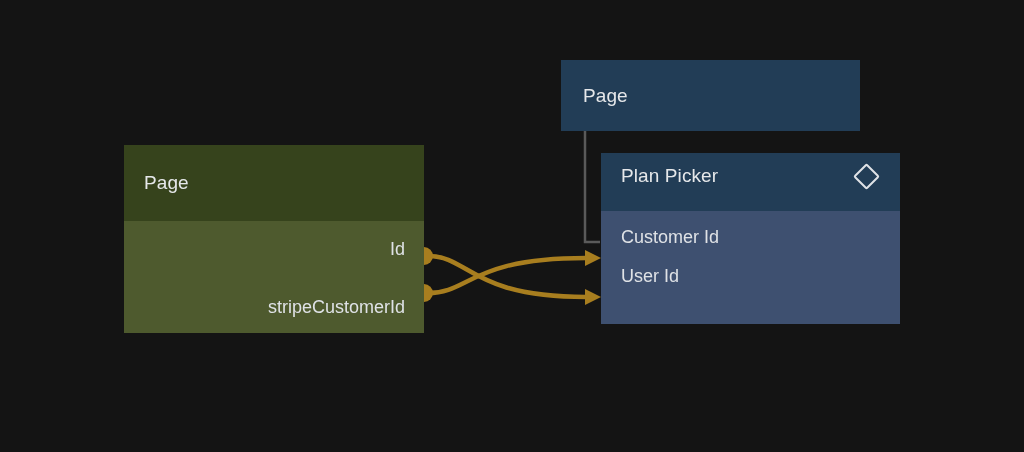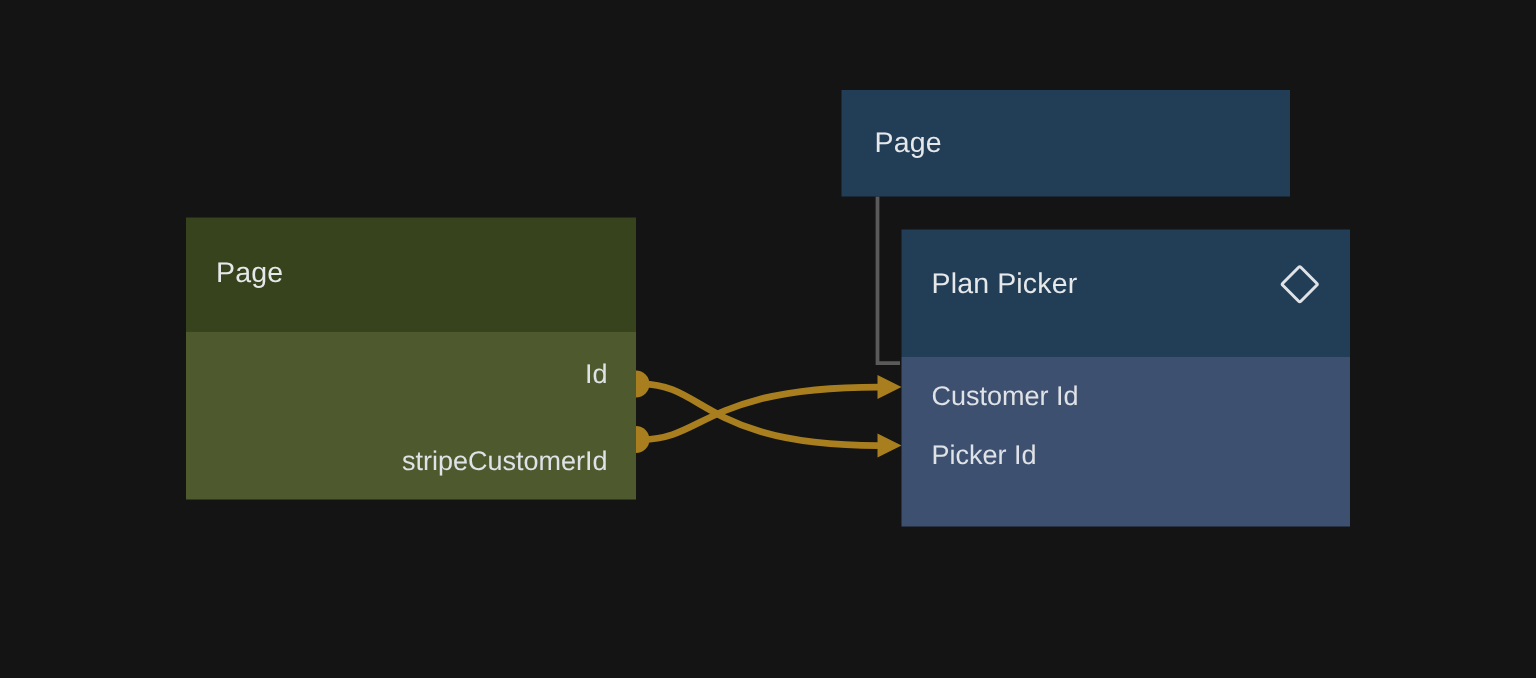--- a/index.html
+++ b/index.html
@@ -89,21 +89,21 @@
   }
 
   
   #planpicker-node {
     left: 601px;
     top: 153px;
     width: 299px;
     height: 182px;
   }
   #planpicker-node .node-header {
-    height: 85px;
+    height: 58px;
     background: #223d56;
     padding: 0 24px 12px 20px;
   }
   #planpicker-node .node-body {
     height: 113px;
     background: #3e5070;
   }
   #planpicker-node .field {
     left: 20px;
     text-align: center;
@@ -165,17 +165,17 @@
     </div>
   </div>
 
   <div class="node" id="planpicker-node">
     <div class="node-header">
       <span class="node-title">Plan Picker</span>
       <span class="diamond-icon"></span>
     </div>
     <div class="node-body">
       <span class="field" id="pp-field-customer">Customer Id</span>
-      <span class="field" id="pp-field-owner">Picker Id</span>
+      <span class="field" id="pp-field-owner">User Id</span>
     </div>
   </div>
 
 </div>
 
 </body></html>

